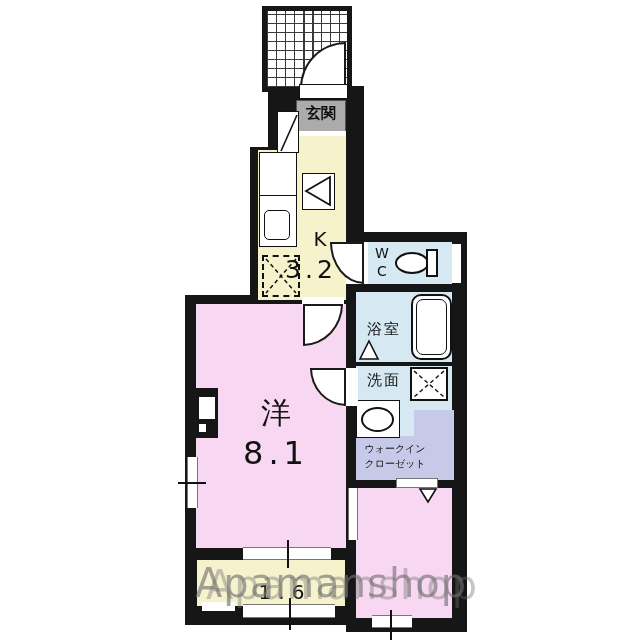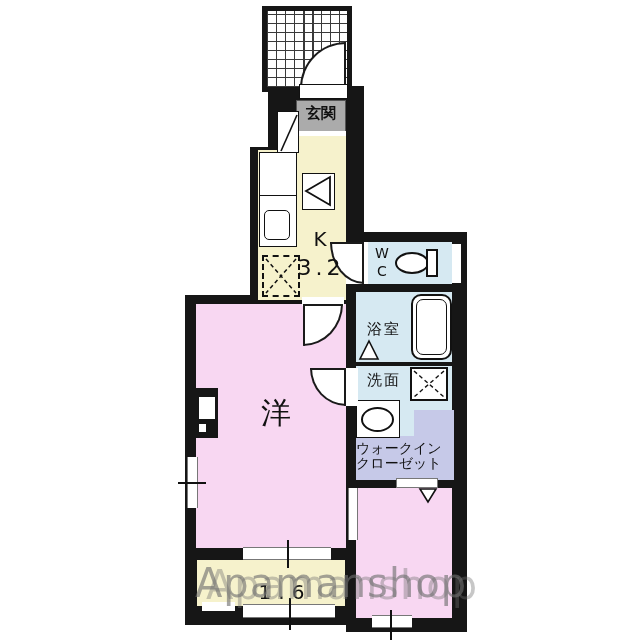--- a/index.html
+++ b/index.html
@@ -66,21 +66,21 @@
   </div>
 
   <div class="abs" style="left:262px;top:255px;width:38px;height:42px;border:2px dashed #111;z-index:3">
     <svg width="34" height="38" viewBox="0 0 34 38">
       <line x1="2" y1="2" x2="32" y2="36" stroke="#111" stroke-width="1.5" stroke-dasharray="4 3"></line>
       <line x1="32" y1="2" x2="2" y2="36" stroke="#111" stroke-width="1.5" stroke-dasharray="4 3"></line>
     </svg>
   </div>
 
   <div class="label" style="left:302px;top:228px;width:36px;font-size:20px;z-index:4">K</div>
-  <div class="label" style="left:292px;top:256px;width:58px;font-size:22px;letter-spacing:4px;z-index:4">3.2</div>
+  <div class="label" style="left:282px;top:256px;width:58px;font-size:25px;letter-spacing:4px;z-index:4">3.2</div>
 
   <div class="abs white" style="left:346px;top:242px;width:22px;height:42px;z-index:2"></div>
   <div class="abs door-arc" style="left:330px;top:242px;width:34px;height:42px;border-radius:0 0 0 100%;z-index:3"></div>
   <div class="abs floor-wet" style="left:368px;top:242px;width:84px;height:42px;z-index:2"></div>
   <div class="label" style="left:370px;top:244px;width:24px;font-size:14px;line-height:18px;z-index:4">
     <div>W</div>
       <div>C</div>
   </div>
   <div class="abs fixture" style="left:395px;top:252px;width:34px;height:22px;border-radius:50%;border-width:2px;z-index:3"></div>
   <div class="abs fixture" style="left:426px;top:249px;width:12px;height:28px;border-width:2px;z-index:3"></div>
@@ -104,21 +104,21 @@
       <line x1="2" y1="2" x2="32" y2="28" stroke="#111" stroke-width="1.4" stroke-dasharray="4 3"></line>
       <line x1="32" y1="2" x2="2" y2="28" stroke="#111" stroke-width="1.4" stroke-dasharray="4 3"></line>
     </svg>
   </div>
   <div class="abs fixture" style="left:356px;top:400px;width:44px;height:38px;z-index:3">
     <div class="abs" style="left:4px;top:6px;width:33px;height:25px;border:2px solid #111;border-radius:50%"></div>
   </div>
 
   <div class="abs floor-closet" style="left:414px;top:410px;width:40px;height:28px;z-index:2"></div>
   <div class="abs floor-closet" style="left:356px;top:436px;width:98px;height:44px;z-index:2"></div>
-  <div class="label" style="left:356px;top:441px;width:78px;font-size:14px;line-height:15px;z-index:4">
+  <div class="label" style="left:356px;top:441px;width:78px;font-size:10px;line-height:15px;z-index:4">
     <div>ウォークイン</div>
       <div>クローゼット</div>
   </div>
   <div class="abs white" style="left:396px;top:478px;width:42px;height:10px;border:1px solid #777;z-index:3"></div>
   <div class="abs" style="left:418px;top:487px;z-index:3">
     <svg width="20" height="17" viewBox="0 0 20 17">
         <polygon points="2,2 18,2 10,15" fill="#fff" stroke="#111" stroke-width="1.6"></polygon>
       </svg>
   </div>
 
@@ -126,20 +126,21 @@
   <div class="abs white" style="left:302px;top:297px;width:42px;height:9px;z-index:3"></div>
   <div class="abs door-arc" style="left:303px;top:304px;width:40px;height:42px;border-radius:0 0 100% 0;z-index:3"></div>
   <div class="abs white" style="left:344px;top:368px;width:14px;height:38px;z-index:3"></div>
   <div class="abs door-arc" style="left:310px;top:368px;width:36px;height:38px;border-radius:0 0 0 100%;z-index:3"></div>
 
   <div class="abs wall" style="left:196px;top:388px;width:22px;height:50px;z-index:2"></div>
   <div class="abs white" style="left:199px;top:397px;width:16px;height:22px;z-index:3"></div>
   <div class="abs white" style="left:199px;top:424px;width:7px;height:8px;z-index:3"></div>
 
   <div class="label" style="left:240px;top:396px;width:72px;font-size:30px;z-index:4">洋</div>
+  <div class="label" style="left:226px;top:436px;width:100px;font-size:32px;letter-spacing:5px;z-index:4">8.1</div>
 
   <div class="abs win-v" style="left:187px;top:457px;width:11px;height:51px;z-index:3"></div>
   <div class="abs tick" style="left:178px;top:482px;width:28px;height:2px;z-index:4"></div>
   <div class="abs win-h" style="left:243px;top:547px;width:88px;height:13px;z-index:3"></div>
   <div class="abs tick" style="left:287px;top:540px;width:2px;height:28px;z-index:4"></div>
 
   <div class="abs floor-kitchen" style="left:197px;top:560px;width:148px;height:46px;z-index:2"></div>
   <div class="label" style="left:248px;top:581px;width:74px;font-size:20px;letter-spacing:7px;z-index:4">1.6</div>
   <div class="abs win-h" style="left:243px;top:604px;width:92px;height:14px;z-index:3"></div>
   <div class="abs white" style="left:202px;top:602px;width:33px;height:9px;z-index:3"></div>

